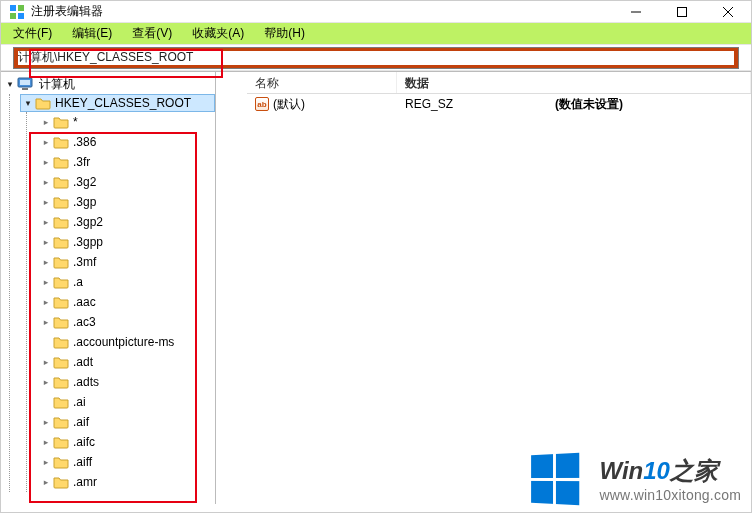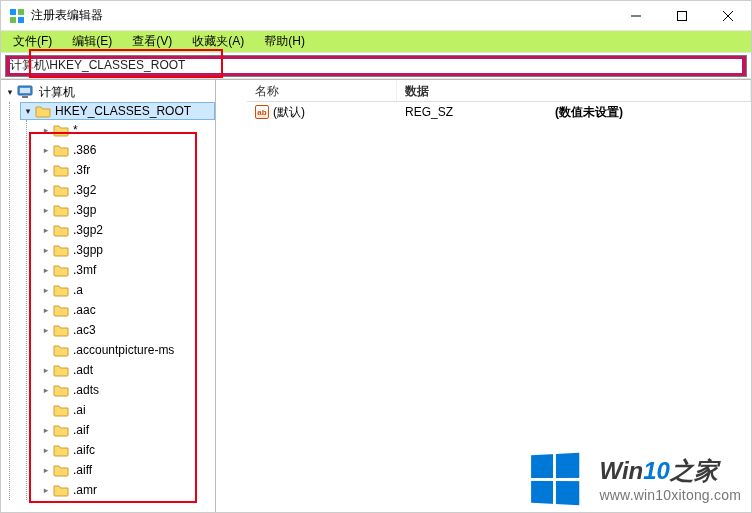--- a/index.html
+++ b/index.html
@@ -8,21 +8,21 @@
   font-size: 12px;
   background: #fff;
   width: 752px;
   height: 513px;
   overflow: hidden;
   position: relative;
   border: 1px solid #ccc;
 }
 
 .titlebar {
-  height: 30px;
+  height: 22px;
   background: #fff;
   display: flex;
   align-items: center;
   border-bottom: 1px solid #e5e5e5;
 }
 .titlebar .app-icon {
   width: 16px; height: 16px;
   margin: 0 6px 0 8px;
   display: flex; align-items: center; justify-content: center;
 }
@@ -47,25 +47,25 @@
 
 .addressbar-wrap {
   height: 26px;
   display: flex;
   align-items: center;
   border-bottom: 1px solid #e5e5e5;
 }
 .addressbar {
   flex: 1;
   height: 22px;
-  margin: 2px 4px;
+  margin: 2px 12px;
   border: 1px solid #7a7a7a;
   padding: 0 4px;
   display: flex; align-items: center;
-  background: #be185d;
+  background: #c2410c;
 }
 .addressbar input {
   border: none; outline: none; width: 100%;
   font-family: inherit; font-size: 12px;
   color: #222;
 }
 
 .hl-red {
   position: absolute;
   border: 2px solid #e60012;

